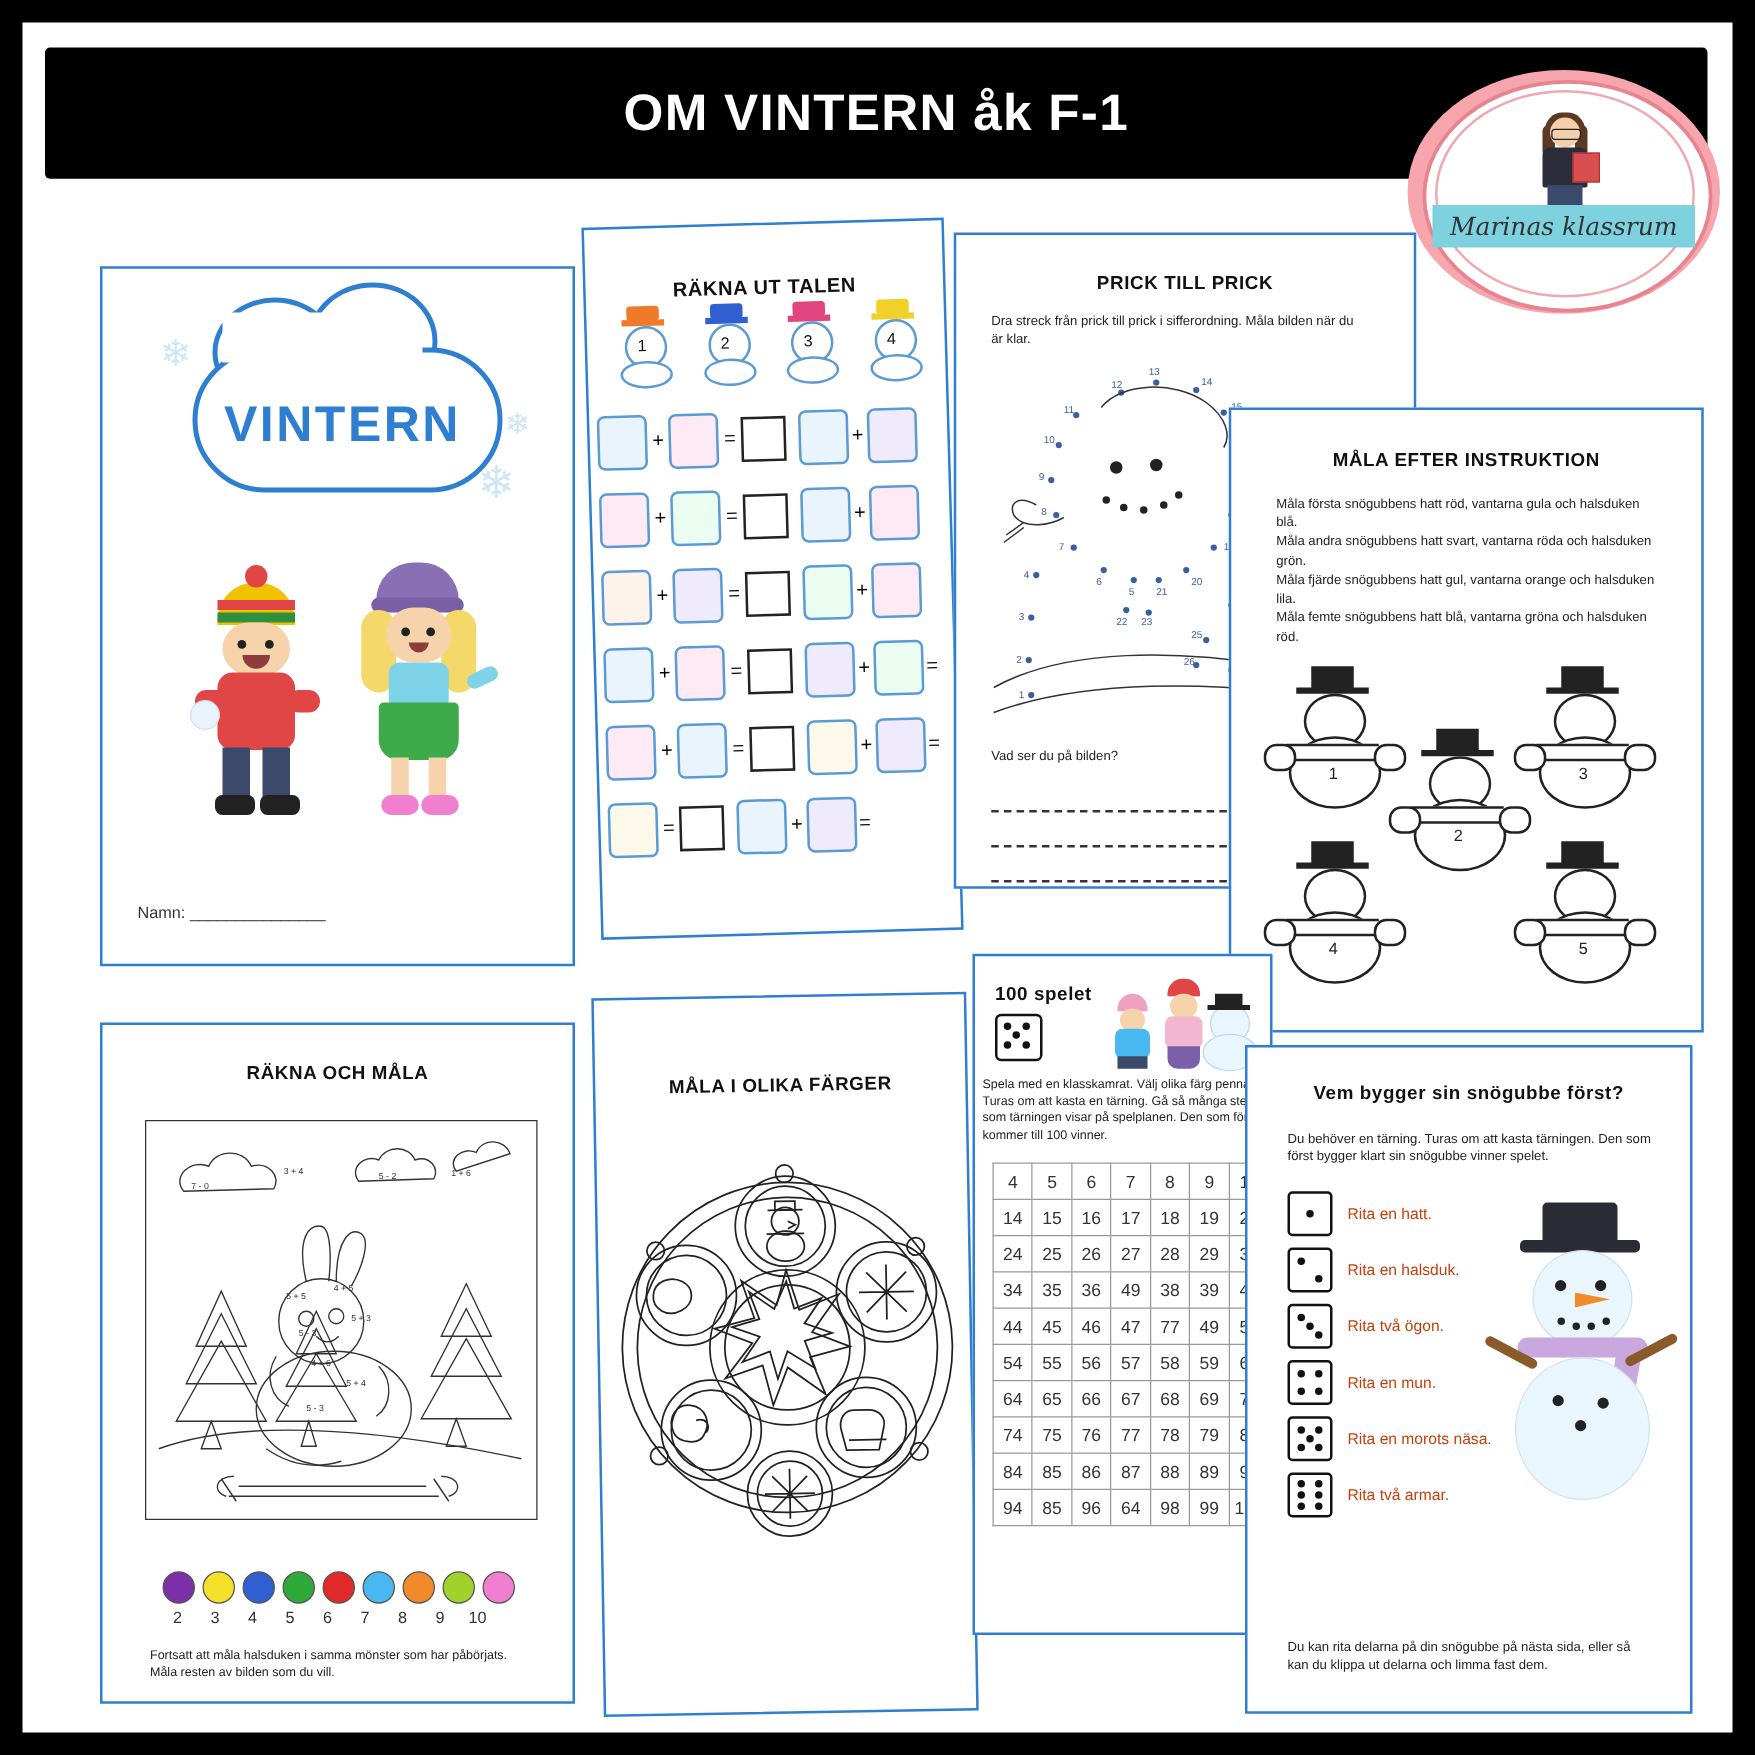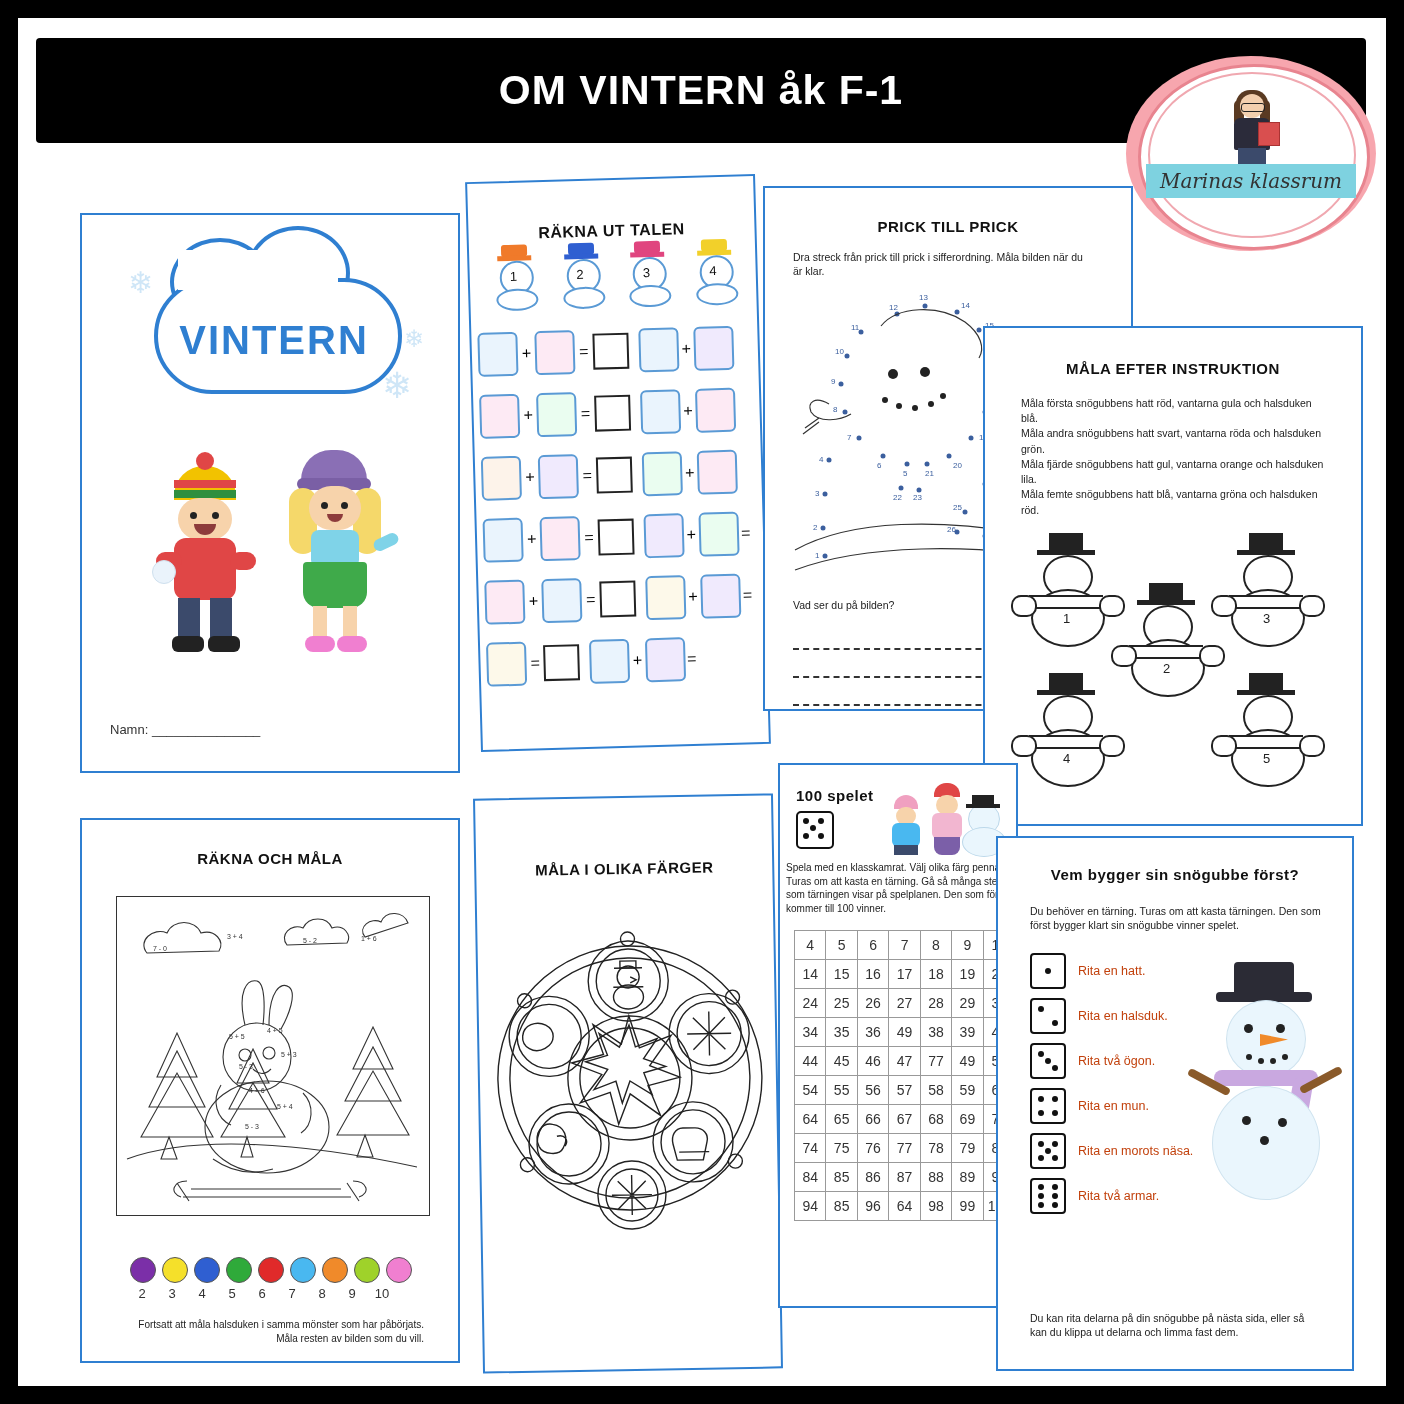--- a/index.html
+++ b/index.html
@@ -513,21 +513,21 @@
       <span>2</span>
       <span>3</span>
       <span>4</span>
       <span>5</span>
       <span>6</span>
       <span>7</span>
       <span>8</span>
       <span>9</span>
       <span>10</span>
     </div>
-    <div class="small-text" style="position:absolute;left:38px;bottom:16px;width:304px;font-size:10px;text-align:right;">Fortsatt att måla halsduken i samma mönster som har påbörjats. Måla resten av bilden som du vill.</div>
+    <div class="small-text" style="position:absolute;left:38px;bottom:16px;width:304px;font-size:10px;text-align:left;">Fortsatt att måla halsduken i samma mönster som har påbörjats. Måla resten av bilden som du vill.</div>
   </div>
 
   <div class="sheet" id="mala-farger">
     <div class="sheet-title" style="margin-top:62px;font-size:15px;">MÅLA I OLIKA FÄRGER</div>
     <svg style="position:absolute;left:12px;top:115px;" width="276" height="330" viewBox="0 0 276 330">
       <g fill="none" stroke="#222" stroke-width="1.4">
         <circle cx="138" cy="165" r="132"></circle>
         <circle cx="138" cy="165" r="120"></circle>
         <circle cx="138" cy="165" r="62"></circle>
         <circle cx="138" cy="165" r="50"></circle>

